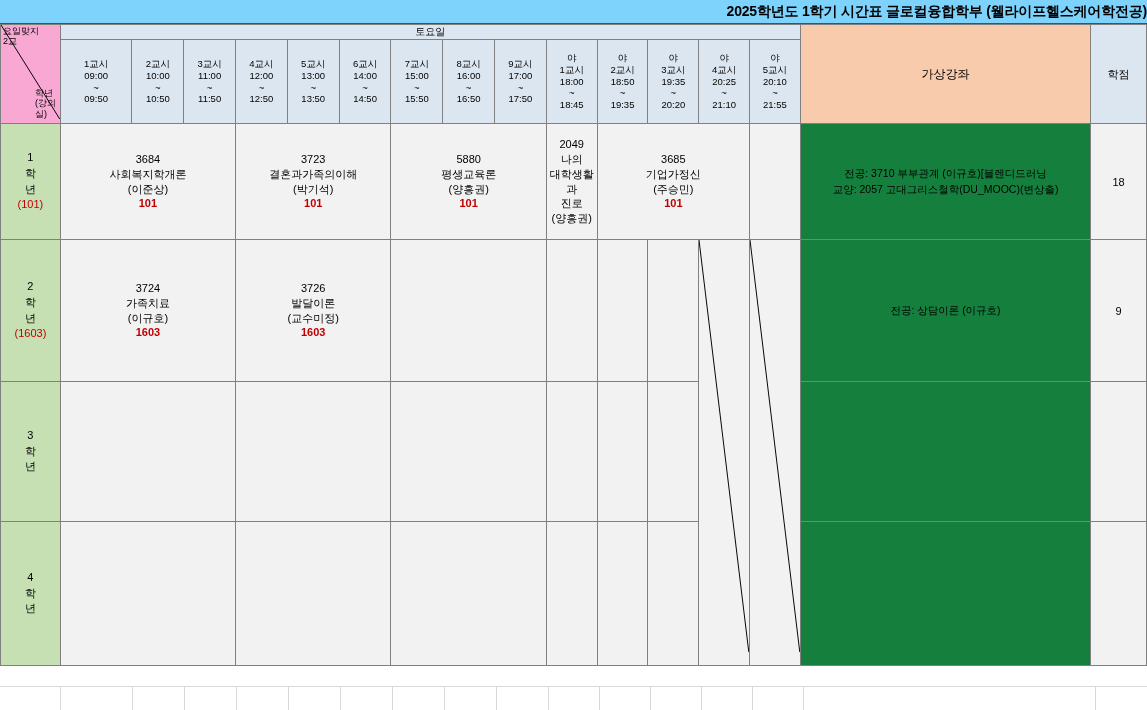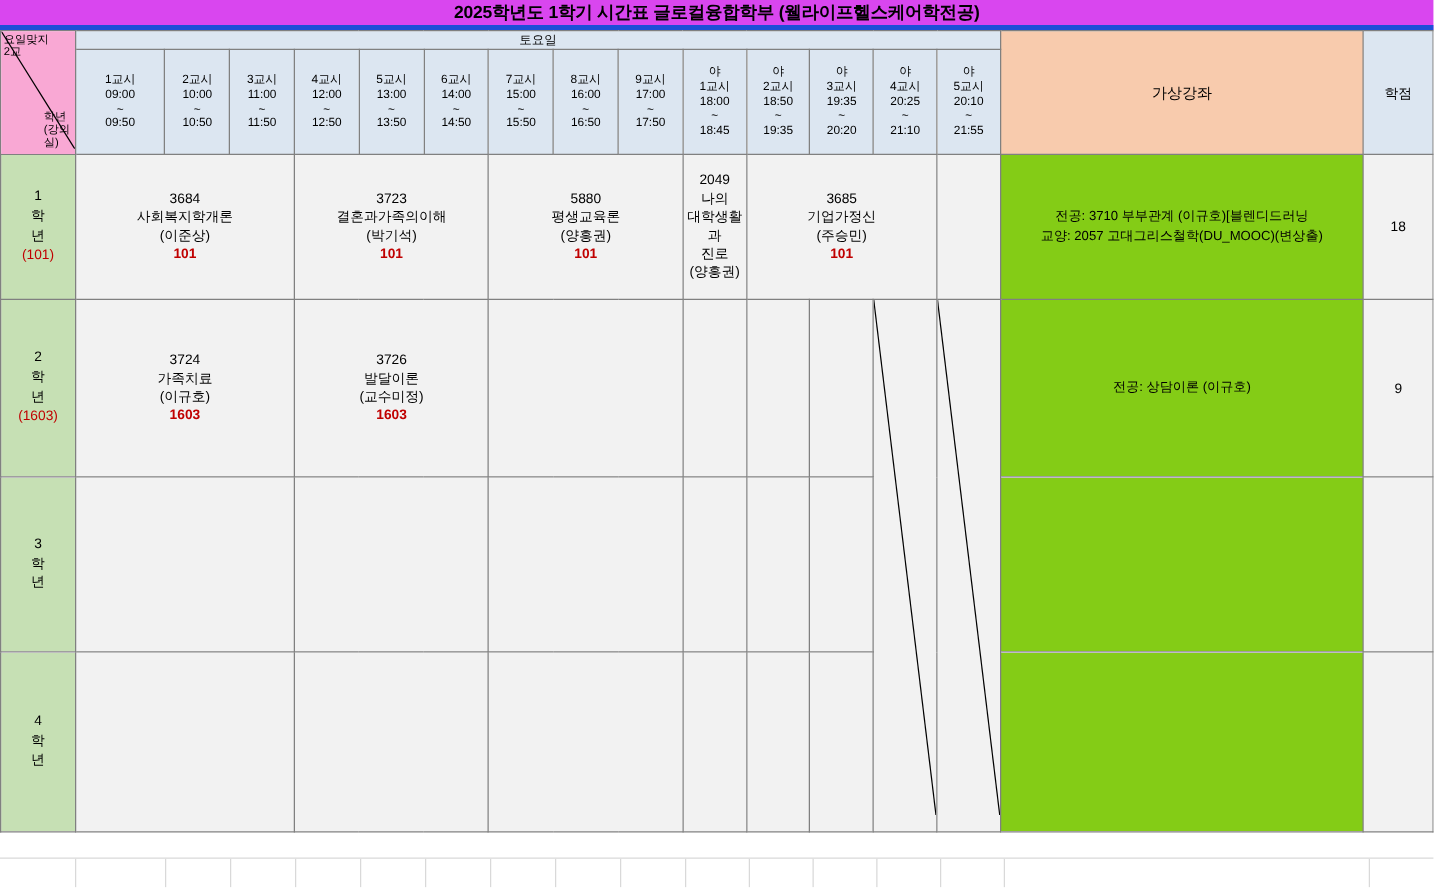--- a/index.html
+++ b/index.html
@@ -16,23 +16,23 @@
     background: #ffffff;
   }
 
   
   .title-row {
     position: absolute;
     left: 0; top: 0;
     width: 1147px; height: 24px;
     display: flex;
     align-items: center;
-    justify-content: center;
-    background: #d946ef;
-    border-bottom: 4px solid #1d4ed8;
+    justify-content: flex-end;
+    background: #7dd3fc;
+    border-bottom: 1px solid #1d4ed8;
   }
   .title-text {
     font-size: 14px;
     font-weight: bold;
     color: #000;
     letter-spacing: -0.2px;
   }
 
   
   table.tt {
@@ -129,21 +129,21 @@
   .course {
     line-height: 1.35;
     font-size: 11px;
     padding: 2px 1px;
   }
   .course .ln { display: block; }
   .course .room { color: #c00000; font-weight: bold; display:block; }
 
   
   .virtual {
-    background: #84cc16;
+    background: #15803d;
     text-align: left;
     padding: 6px 8px;
     font-size: 10.5px;
     line-height: 1.5;
     vertical-align: middle;
     margin-top: 22px;
   }
   .virtual .vl { display: block; }
 
   .credit {

